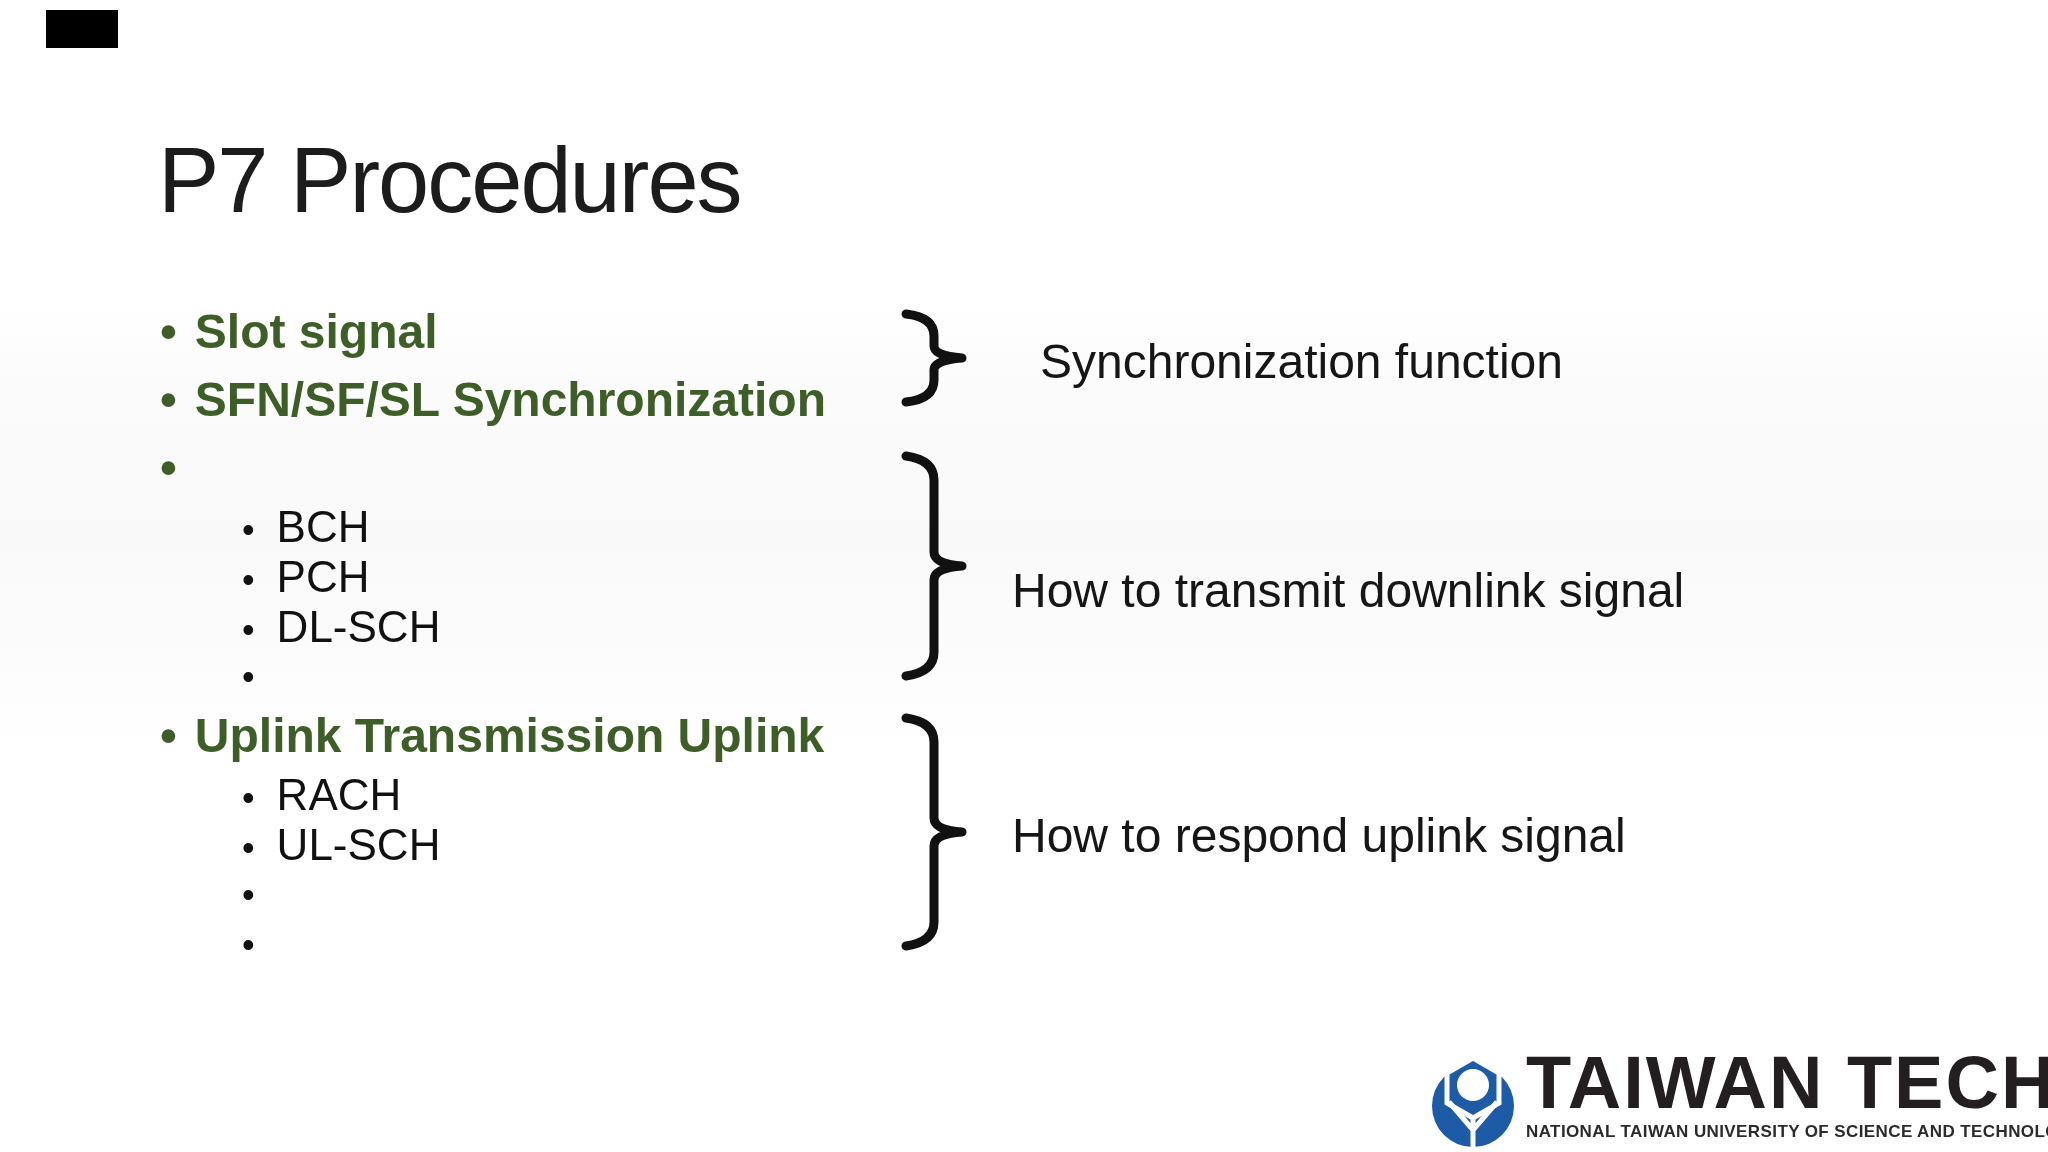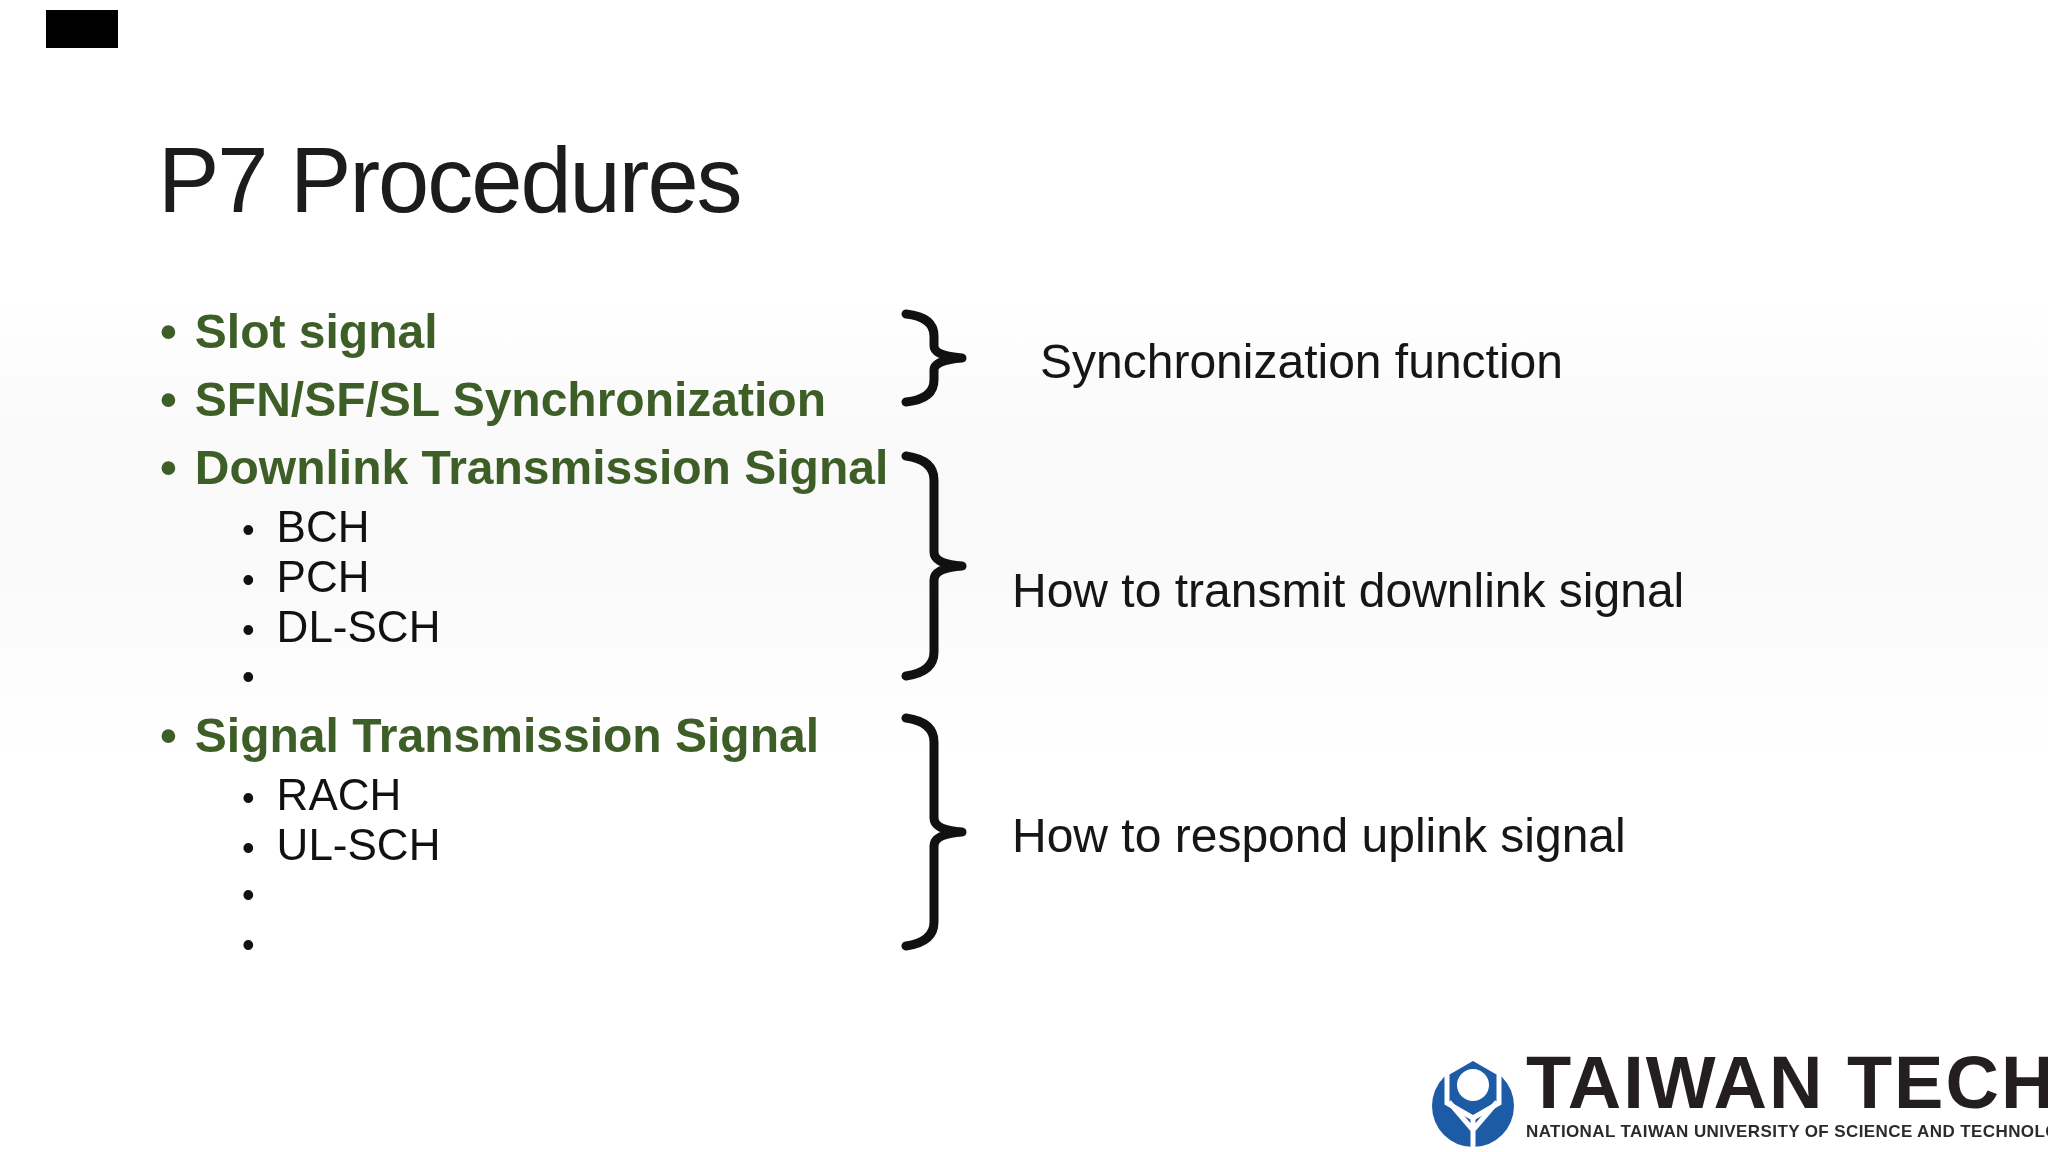--- a/index.html
+++ b/index.html
@@ -41,40 +41,39 @@
     <div class="b-main">
       <span class="dot">•</span>
       <span>Slot signal</span>
     </div>
     <div class="b-main">
       <span class="dot">•</span>
       <span>SFN/SF/SL Synchronization</span>
     </div>
     <div class="b-main">
       <span class="dot">•</span>
-      <span>Downlink Transmission Signal</span>
     </div>
     <div class="b-sub">
       <span class="sdot">•</span>
       <span>BCH</span>
     </div>
     <div class="b-sub">
       <span class="sdot">•</span>
       <span>PCH</span>
     </div>
     <div class="b-sub">
       <span class="sdot">•</span>
       <span>DL-SCH</span>
     </div>
     <div class="b-sub">
       <span class="sdot">•</span>
     </div>
     <div class="b-main">
       <span class="dot">•</span>
-      <span>Signal Transmission Signal</span>
+      <span>Uplink Transmission Uplink</span>
     </div>
     <div class="b-sub">
       <span class="sdot">•</span>
       <span>RACH</span>
     </div>
     <div class="b-sub">
       <span class="sdot">•</span>
       <span>UL-SCH</span>
     </div>
     <div class="b-sub">

